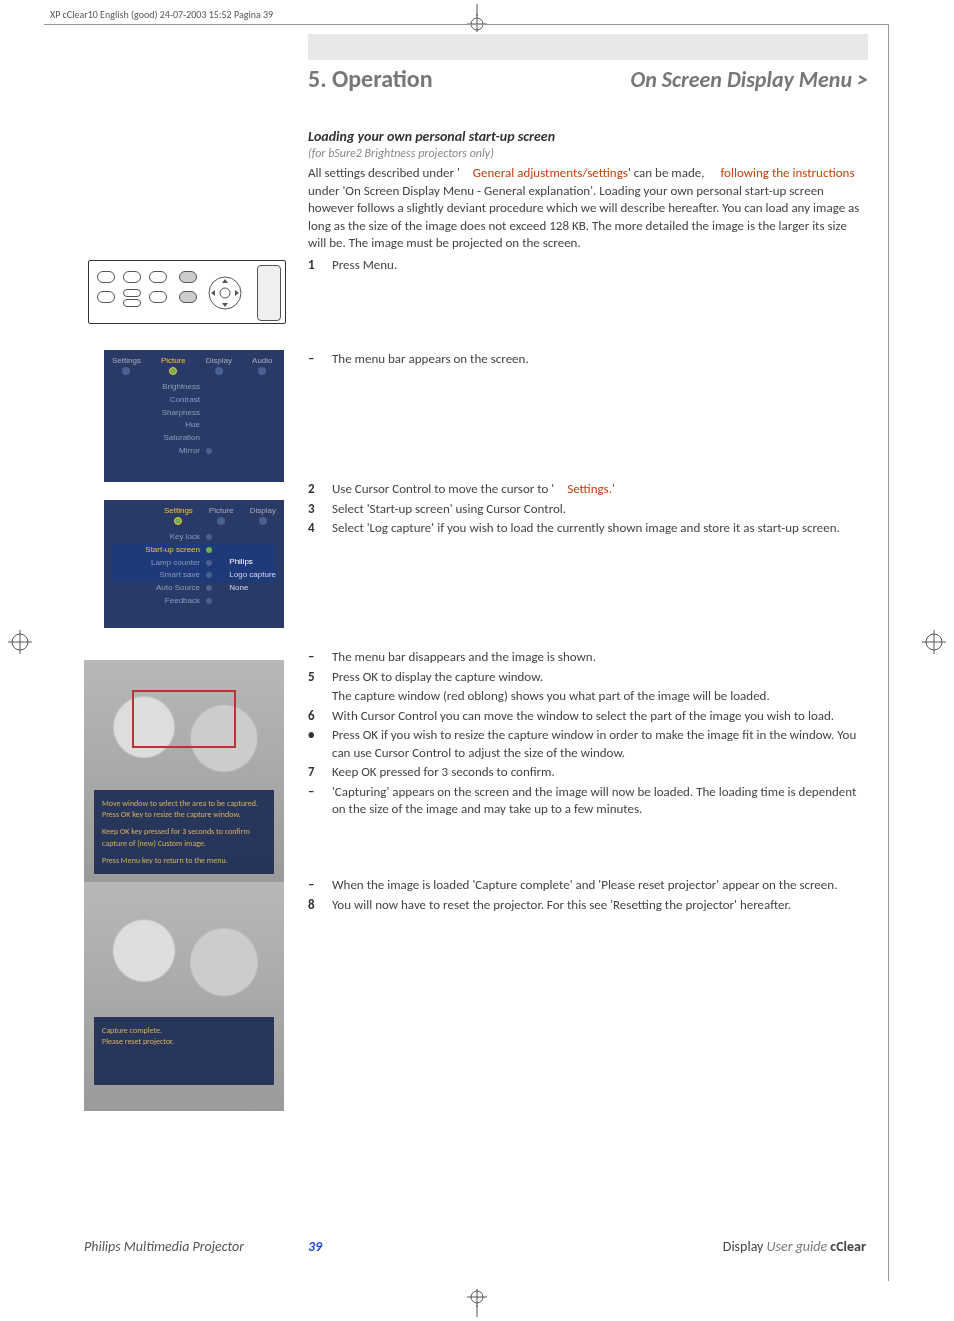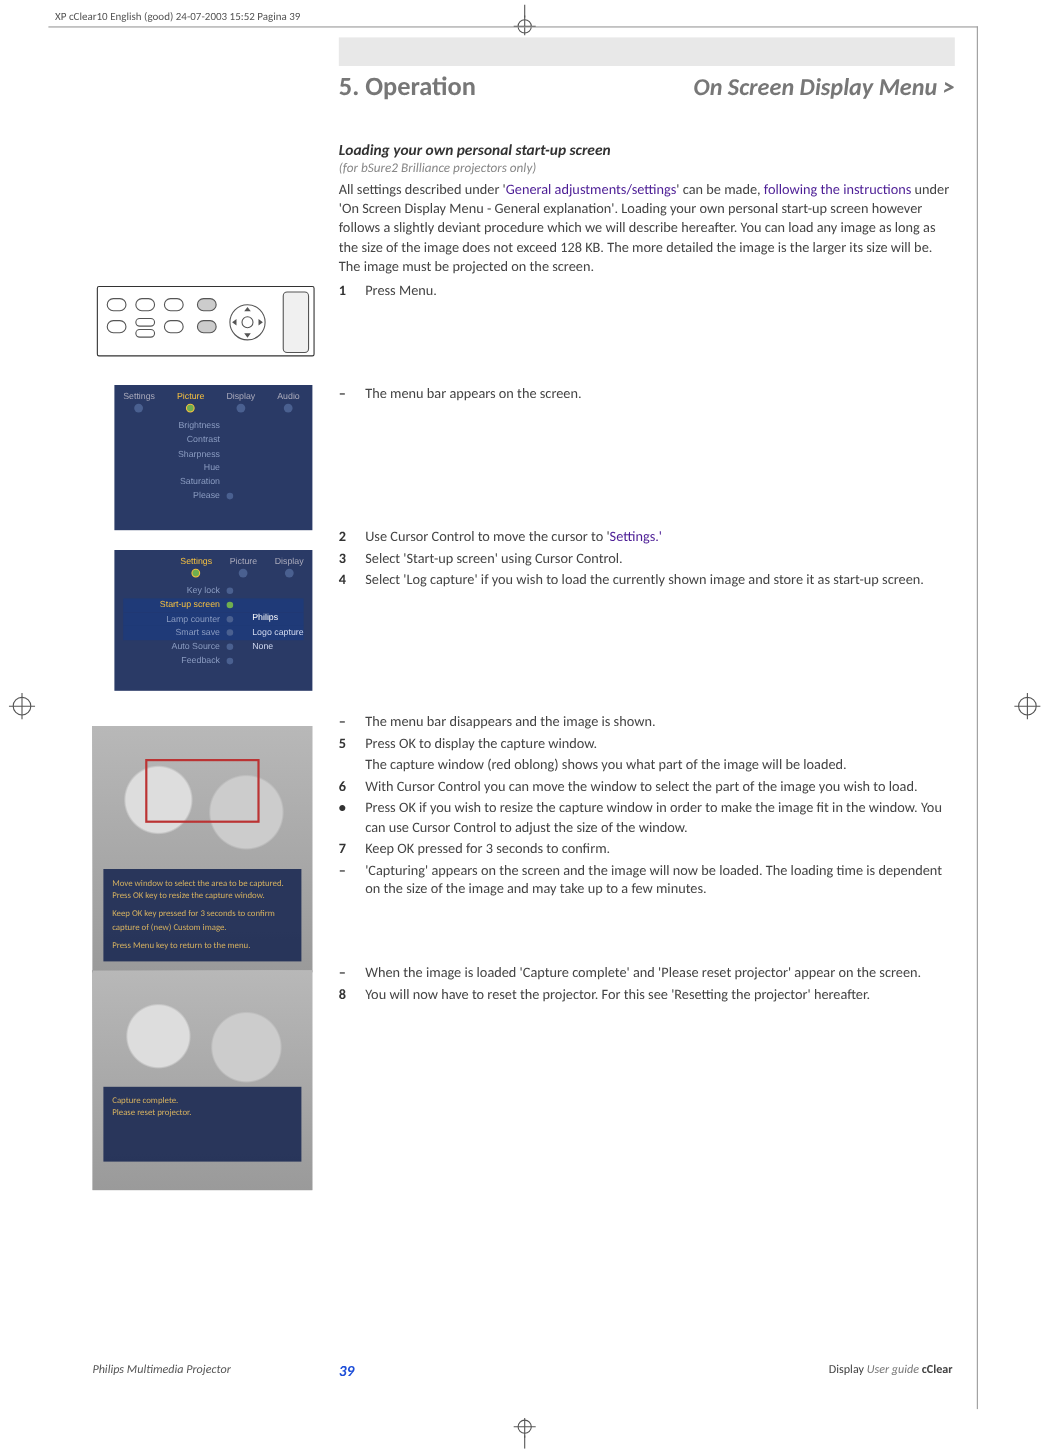--- a/index.html
+++ b/index.html
@@ -102,21 +102,21 @@
   }
   .intro-block {
     position: absolute;
     left: 308px;
     top: 164px;
     width: 555px;
     font-size: 13px;
     line-height: 1.35;
     color: #444;
   }
-  .light { color: #4c1d95; }
+  .light { color: #c2410c; margin-left: 13px; }
   .steps {
     position: absolute;
     left: 308px;
     width: 555px;
     font-size: 13px;
     line-height: 1.35;
     color: #444;
   }
   .step-row { display: flex; margin-bottom: 2px; }
   .step-num { width: 24px; flex-shrink: 0; font-weight: 700; color: #333; }
@@ -183,21 +183,21 @@
       linear-gradient(180deg, #b8b8b8 0%, #9a9a9a 100%);
   }
   .footer {
     position: absolute;
     left: 84px;
     right: 88px;
     top: 1238px;
     display: flex;
     justify-content: space-between;
     align-items: baseline;
-    font-size: 11px;
+    font-size: 14px;
   }
   .footer-left { font-style: italic; color: #555; }
   .footer-page { font-weight: 700; font-style: italic; font-size: 14px; color: #1d4ed8; position: absolute; left: 308px; top: 1238px;}
   .footer-right { color: #444; }
   .footer-right .ital { font-style: italic; color: #777; }
   .footer-right .bold { font-weight: 700; }
 </style>
 </head>
 <body>
 
@@ -237,21 +237,21 @@
 <div class="trim-line-right"></div>
 
 <div class="header-bar"></div>
 
 <div class="chapter-line">
   <span class="chapter-title">5. Operation</span>
   <span class="chapter-sub">On Screen Display Menu &gt;</span>
 </div>
 
 <div class="subhead">Loading your own personal start-up screen</div>
-<div class="subhead-note">(for bSure2 Brilliance projectors only)</div>
+<div class="subhead-note">(for bSure2 Brightness projectors only)</div>
 
 <div class="intro-block">
   <span>All settings described under '</span><span class="light">General adjustments/settings</span><span>' can be made, </span><span class="light">following the instructions</span><span> under 'On Screen Display Menu - General explanation'. Loading your own personal start-up screen however follows a slightly deviant procedure which we will describe hereafter. You can load any image as long as the size of the image does not exceed 128 KB. The more detailed the image is the larger its size will be. The image must be projected on the screen.</span>
 </div>
 
 <div class="steps" style="top:256px;">
   <div class="step-row">
       <span class="step-num">1</span>
       <span class="step-text">Press Menu.</span>
     </div>
@@ -289,21 +289,21 @@
     <div class="osd-tab"><span>Settings</span><span class="osd-circle"></span></div>
     <div class="osd-tab active"><span>Picture</span><span class="osd-circle"></span></div>
     <div class="osd-tab"><span>Display</span><span class="osd-circle"></span></div>
     <div class="osd-tab"><span>Audio</span><span class="osd-circle"></span></div>
   </div>
   <div class="osd-item">Brightness</div>
   <div class="osd-item">Contrast</div>
   <div class="osd-item">Sharpness</div>
   <div class="osd-item">Hue</div>
   <div class="osd-item">Saturation</div>
-  <div class="osd-item"><span>Please</span><span class="dot"></span></div>
+  <div class="osd-item"><span>Mirror</span><span class="dot"></span></div>
 </div>
 
 <div class="steps" style="top:480px;">
   <div class="step-row">
       <span class="step-num">2</span>
       <span class="step-text"><span>Use Cursor Control to move the cursor to '</span><span class="light">Settings.'</span></span>
     </div>
   <div class="step-row">
       <span class="step-num">3</span>
       <span class="step-text">Select 'Start-up screen' using Cursor Control.</span>
@@ -379,21 +379,21 @@
   <div class="step-row">
       <span class="step-num">–</span>
       <span class="step-text">When the image is loaded 'Capture complete' and 'Please reset projector' appear on the screen.</span>
     </div>
   <div class="step-row">
       <span class="step-num">8</span>
       <span class="step-text">You will now have to reset the projector. For this see 'Resetting the projector' hereafter.</span>
     </div>
 </div>
 
-<div class="fig fig-photo" style="left:84px; top:882px; width:200px; height:200px;">
+<div class="fig fig-photo" style="left:84px; top:882px; width:200px; height:229px;">
   <div class="faces"></div>
   <div class="overlay-box" style="bottom:26px;">
     <div>Capture complete.</div>
     <div>Please reset projector.</div>
     <div style="height:30px;"></div>
   </div>
 </div>
 
 <div class="footer">
   <span class="footer-left">Philips Multimedia Projector</span>

